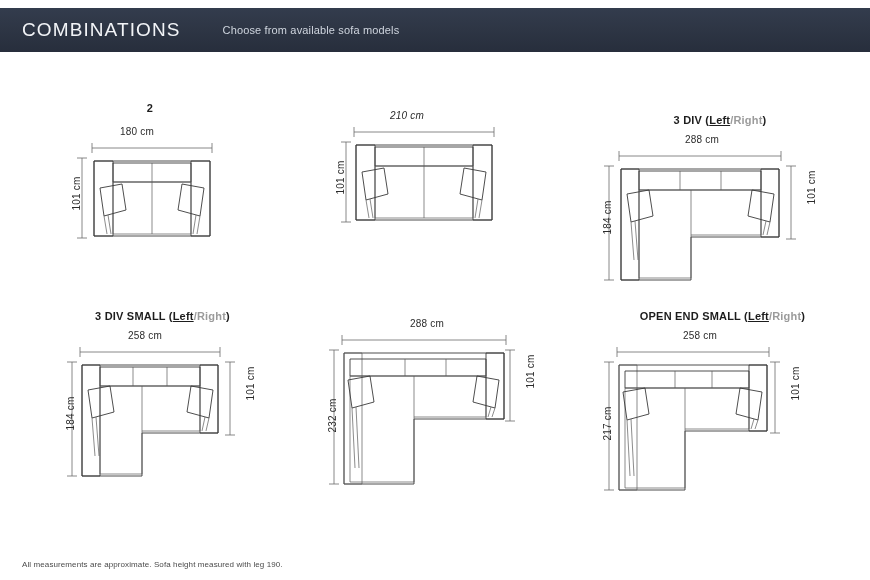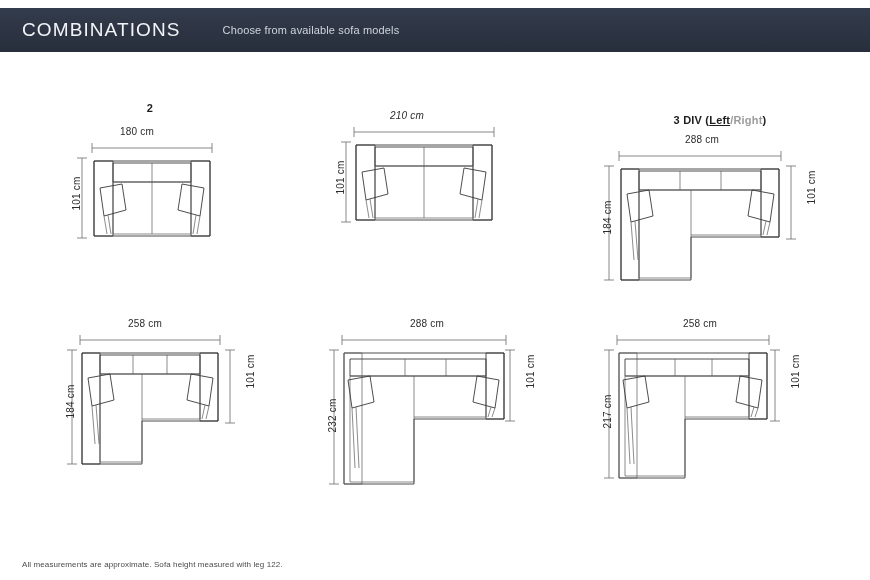--- a/index.html
+++ b/index.html
@@ -226,20 +226,23 @@
         <path class="ln-thin" d="M50,87 L53,126"></path>
 
         <path class="ln" d="M167,56 L189,60 L185,88 L163,82 Z" fill="#ffffff"></path>
         <path class="ln-thin" d="M185,88 L182,101"></path>
         <path class="ln-thin" d="M181,87 L178,101"></path>
       </svg>
     </div>
   </div>
 
   <div class="model-cell" style="left:30px; top:258px; width:280px;">
+    <div class="model-title" style="width:265px;">
+      <span>3 DIV SMALL </span><span class="paren">(</span><span class="side-left">Left</span><span class="side-right">/Right</span><span class="paren">)</span>
+    </div>
     <div class="draw-wrap" style="margin-top:8px;">
       <div class="dim-text" style="position:absolute; left:98px; top:0px;">258 cm</div>
       <div class="dim-text vert" style="position:absolute; left:20px; top:78px; width:40px; text-align:center;">184 cm</div>
       <div class="dim-text vert" style="position:absolute; left:200px; top:48px; width:40px; text-align:center;">101 cm</div>
       <svg width="265" height="150" viewBox="0 0 265 150">
         <g class="dimline">
           <line x1="50" y1="22" x2="190" y2="22"></line>
           <line x1="50" y1="17" x2="50" y2="27"></line>
           <line x1="190" y1="17" x2="190" y2="27"></line>
         </g>
@@ -311,20 +314,23 @@
         <path class="ln-thin" d="M46,89 L49,150"></path>
 
         <path class="ln" d="M167,58 L189,62 L185,90 L163,84 Z" fill="#ffffff"></path>
         <path class="ln-thin" d="M185,90 L182,99"></path>
         <path class="ln-thin" d="M181,89 L178,99"></path>
       </svg>
     </div>
   </div>
 
   <div class="model-cell" style="left:585px; top:258px; width:285px;">
+    <div class="model-title" style="width:275px;">
+      <span>OPEN END SMALL </span><span class="paren">(</span><span class="side-left">Left</span><span class="side-right">/Right</span><span class="paren">)</span>
+    </div>
     <div class="draw-wrap" style="margin-top:8px;">
       <div class="dim-text" style="position:absolute; left:98px; top:0px;">258 cm</div>
       <div class="dim-text vert" style="position:absolute; left:2px; top:88px; width:40px; text-align:center;">217 cm</div>
       <div class="dim-text vert" style="position:absolute; left:190px; top:48px; width:40px; text-align:center;">101 cm</div>
       <svg width="275" height="165" viewBox="0 0 275 165">
         <g class="dimline">
           <line x1="32" y1="22" x2="184" y2="22"></line>
           <line x1="32" y1="17" x2="32" y2="27"></line>
           <line x1="184" y1="17" x2="184" y2="27"></line>
         </g>
@@ -353,15 +359,15 @@
         <path class="ln-thin" d="M173,90 L170,99"></path>
         <path class="ln-thin" d="M169,89 L166,99"></path>
       </svg>
     </div>
   </div>
 
 </div>
 
 <div id="footer">
 
-  <div id="footer-note">All measurements are approximate. Sofa height measured with leg 122.</div>
+  <div id="footer-note">All measurements are approximate. Sofa height measured with leg 190.</div>
 
 </div>
 
 </body></html>

